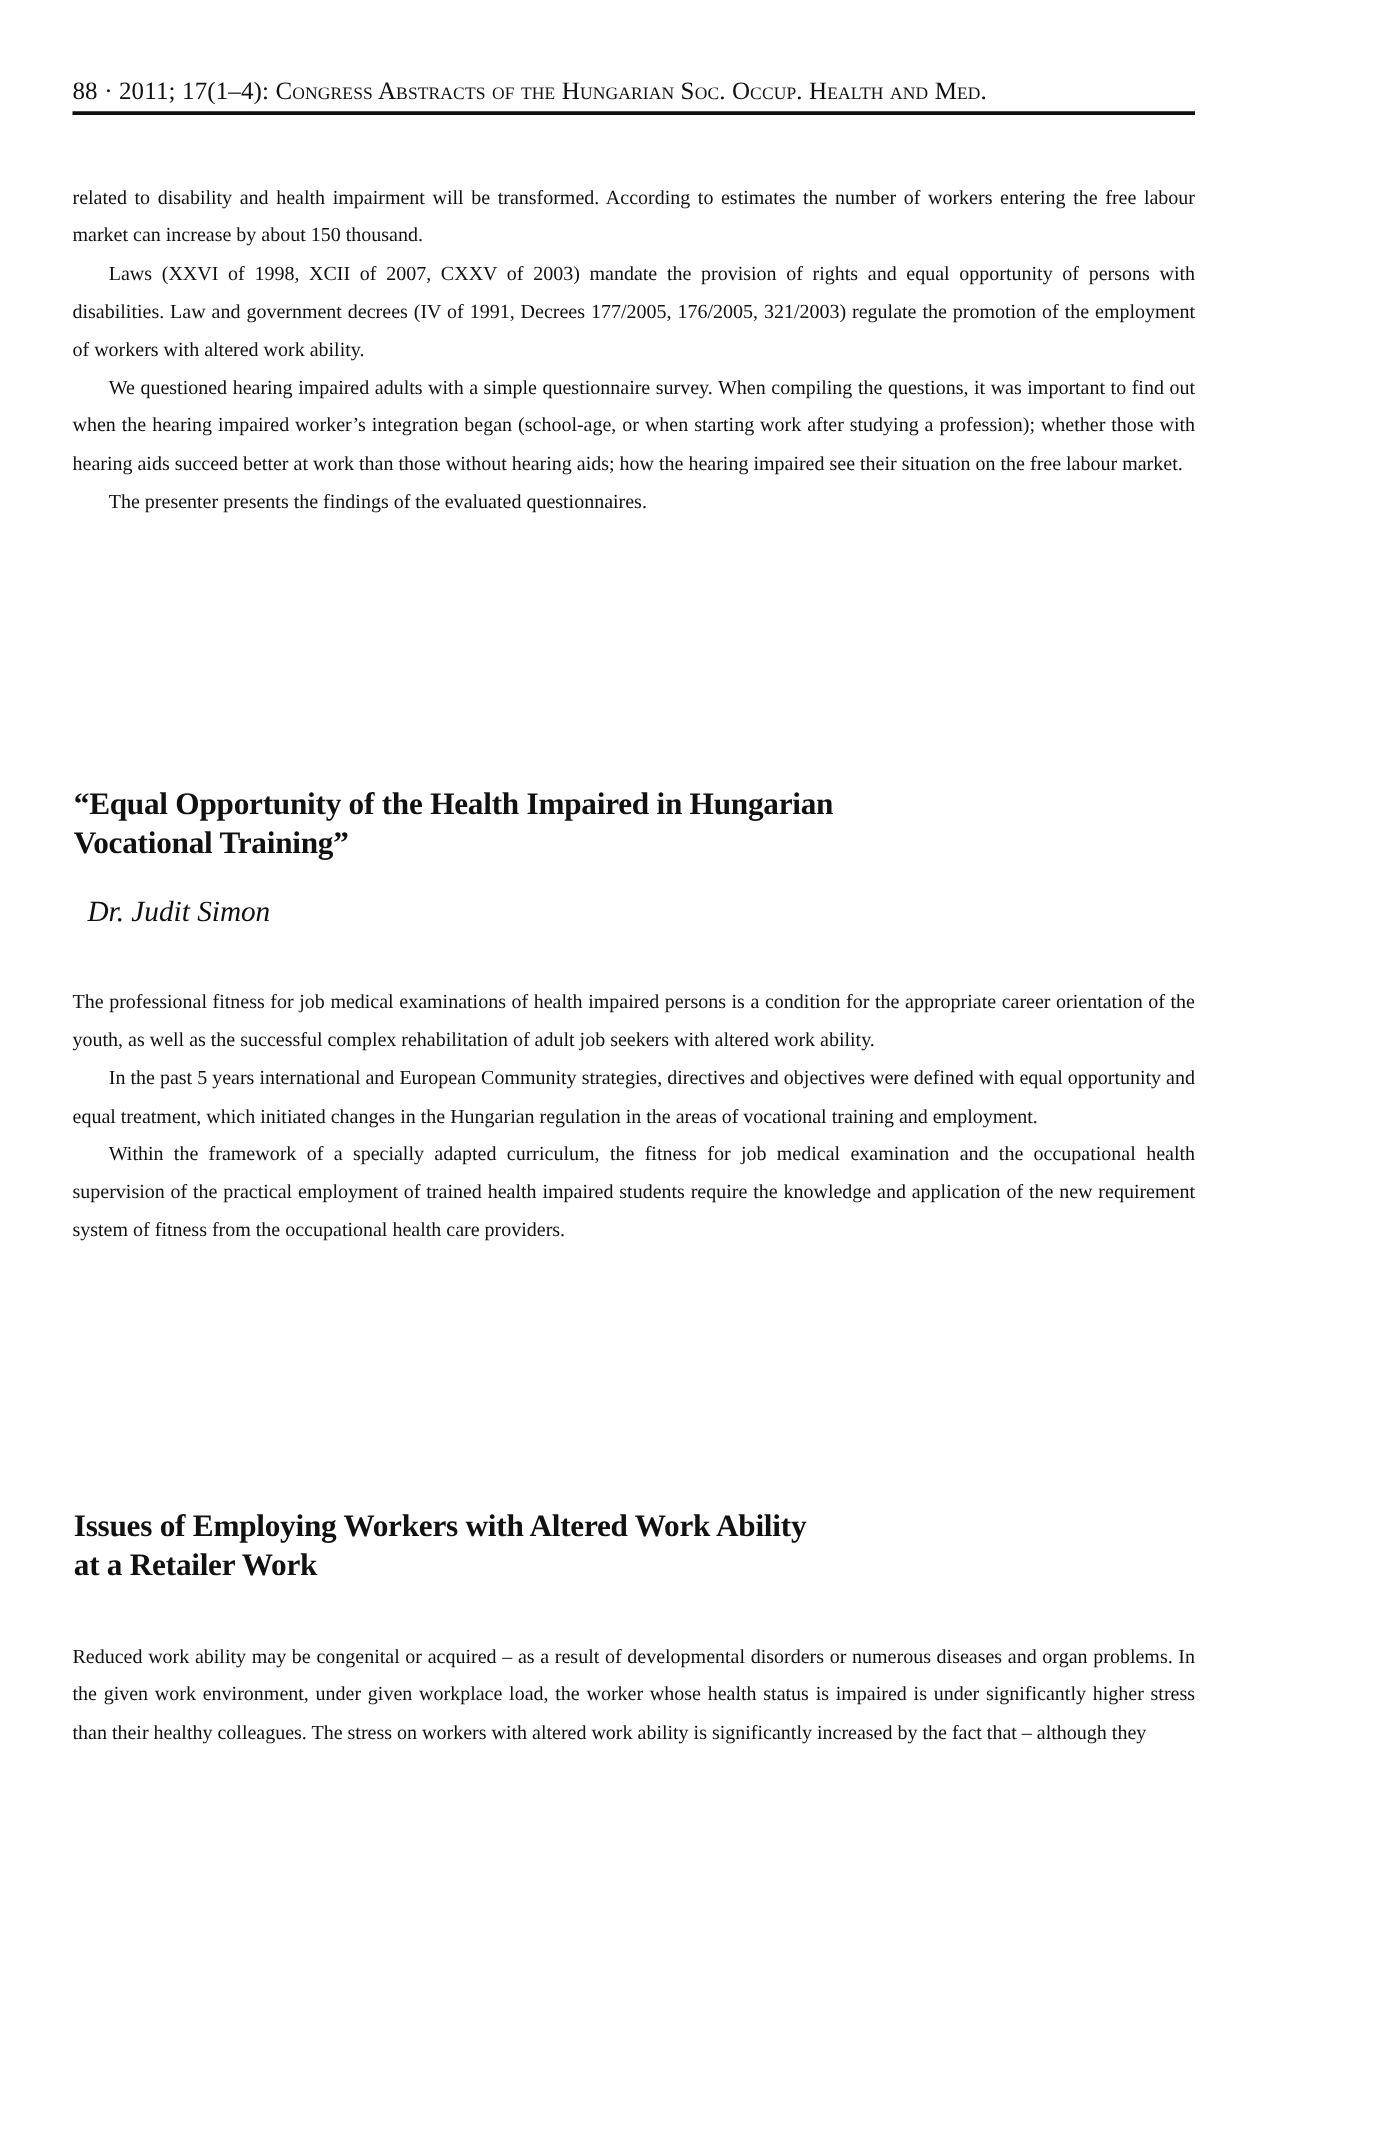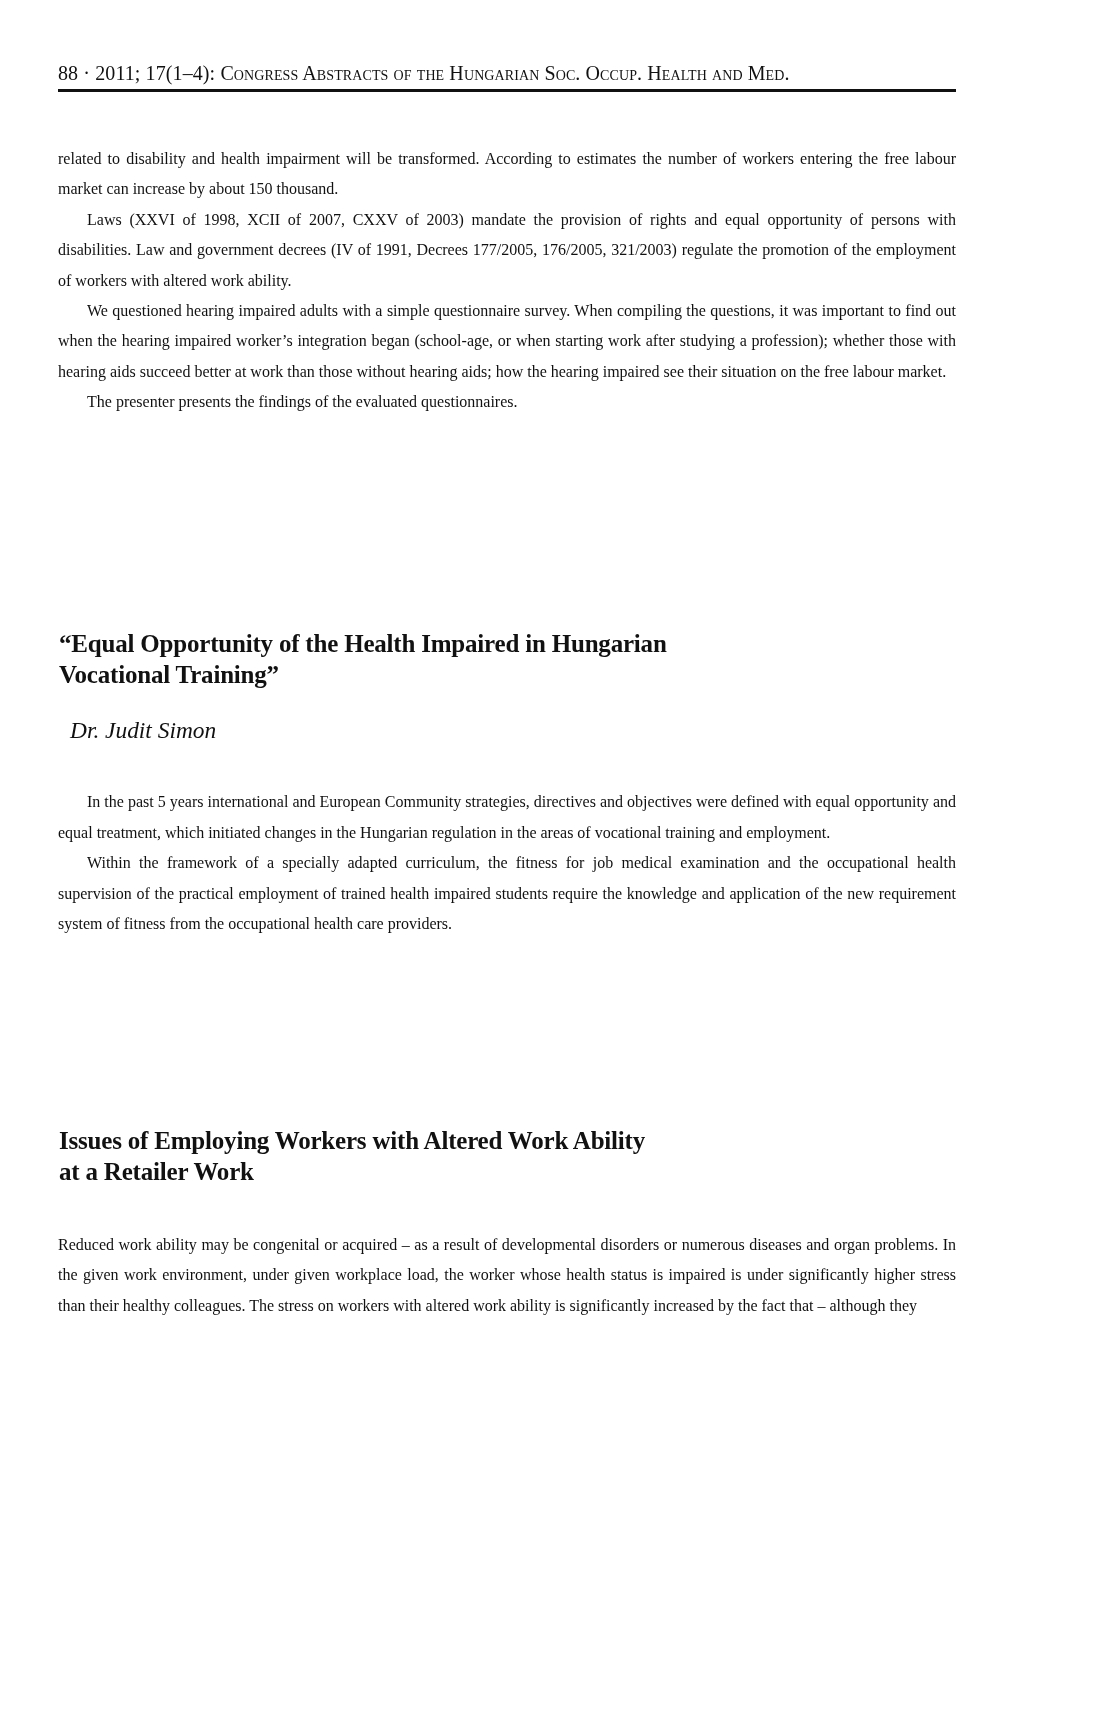--- a/index.html
+++ b/index.html
@@ -90,25 +90,26 @@
   </div>
 
   <div class="block" style="top:627px;">
     <h2 class="heading">
       <span>“Equal Opportunity of the Health Impaired in Hungarian</span><br>
       <span>Vocational Training”</span>
     </h2>
     <div style="height:12px;"></div>
     <p class="author">Dr. Judit Simon</p>
     <div style="height:30px;"></div>
+    <p class="body-text">The professional fitness for job medical examinations of health impaired persons is a condition for the appropriate career orientation of the youth, as well as the successful complex rehabilitation of adult job seekers with altered work ability.</p>
     <p class="body-text indent">In the past 5 years international and European Community strategies, directives and objectives were defined with equal opportunity and equal treatment, which initiated changes in the Hungarian regulation in the areas of vocational training and employment.</p>
     <p class="body-text indent">Within the framework of a specially adapted curriculum, the fitness for job medical examination and the occupational health supervision of the practical employment of trained health impaired students require the knowledge and application of the new requirement system of fitness from the occupational health care providers.</p>
   </div>
 
-  <div class="block" style="top:1124px;">
+  <div class="block" style="top:1205px;">
     <h2 class="heading">
       <span>Issues of Employing Workers with Altered Work Ability</span><br>
       <span>at a Retailer Work</span>
     </h2>
     <div style="height:12px;"></div>
     <div style="height:30px;"></div>
     <p class="body-text">Reduced work ability may be congenital or acquired – as a result of developmental disorders or numerous diseases and organ problems. In the given work environment, under given workplace load, the worker whose health status is impaired is under significantly higher stress than their healthy colleagues. The stress on workers with altered work ability is significantly increased by the fact that – although they</p>
   </div>
 
 </div>

